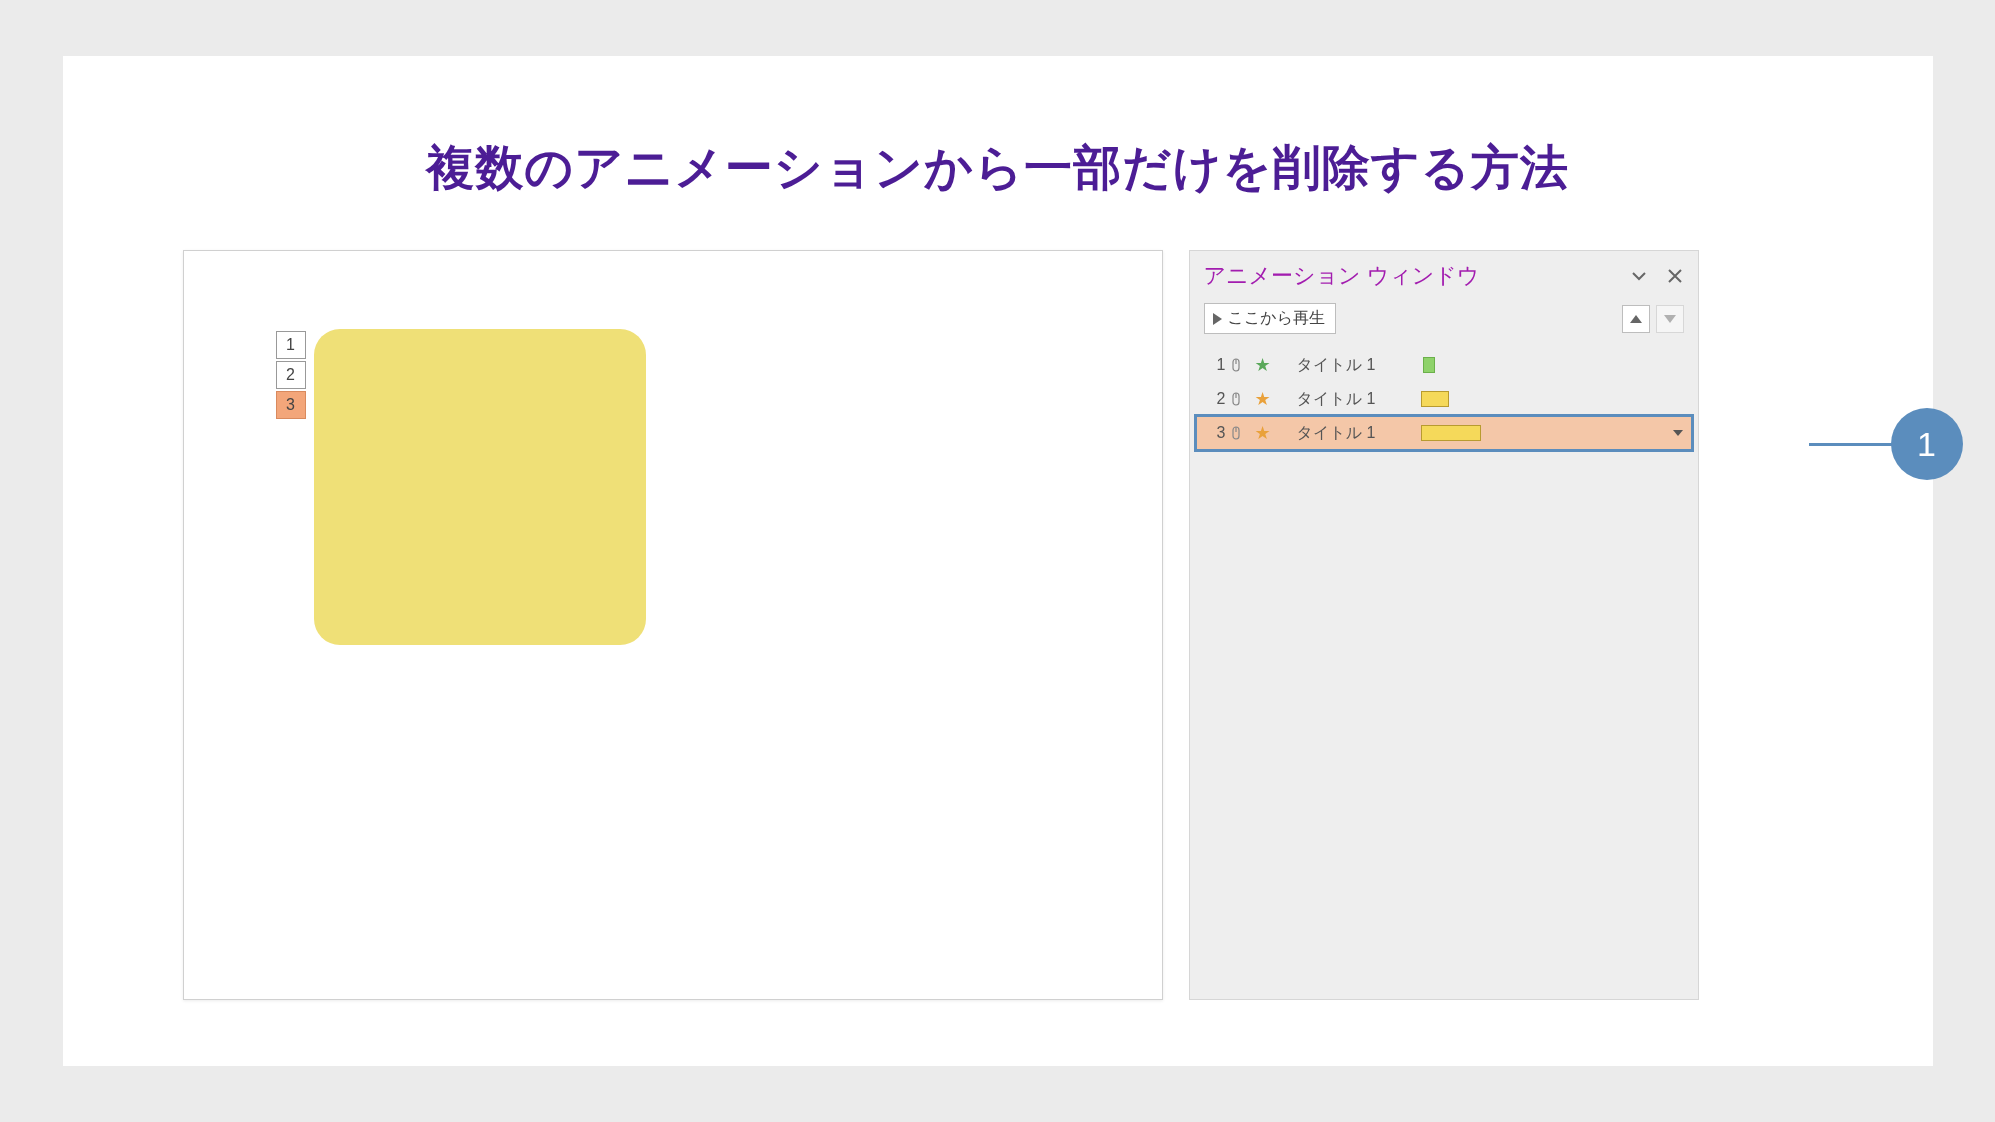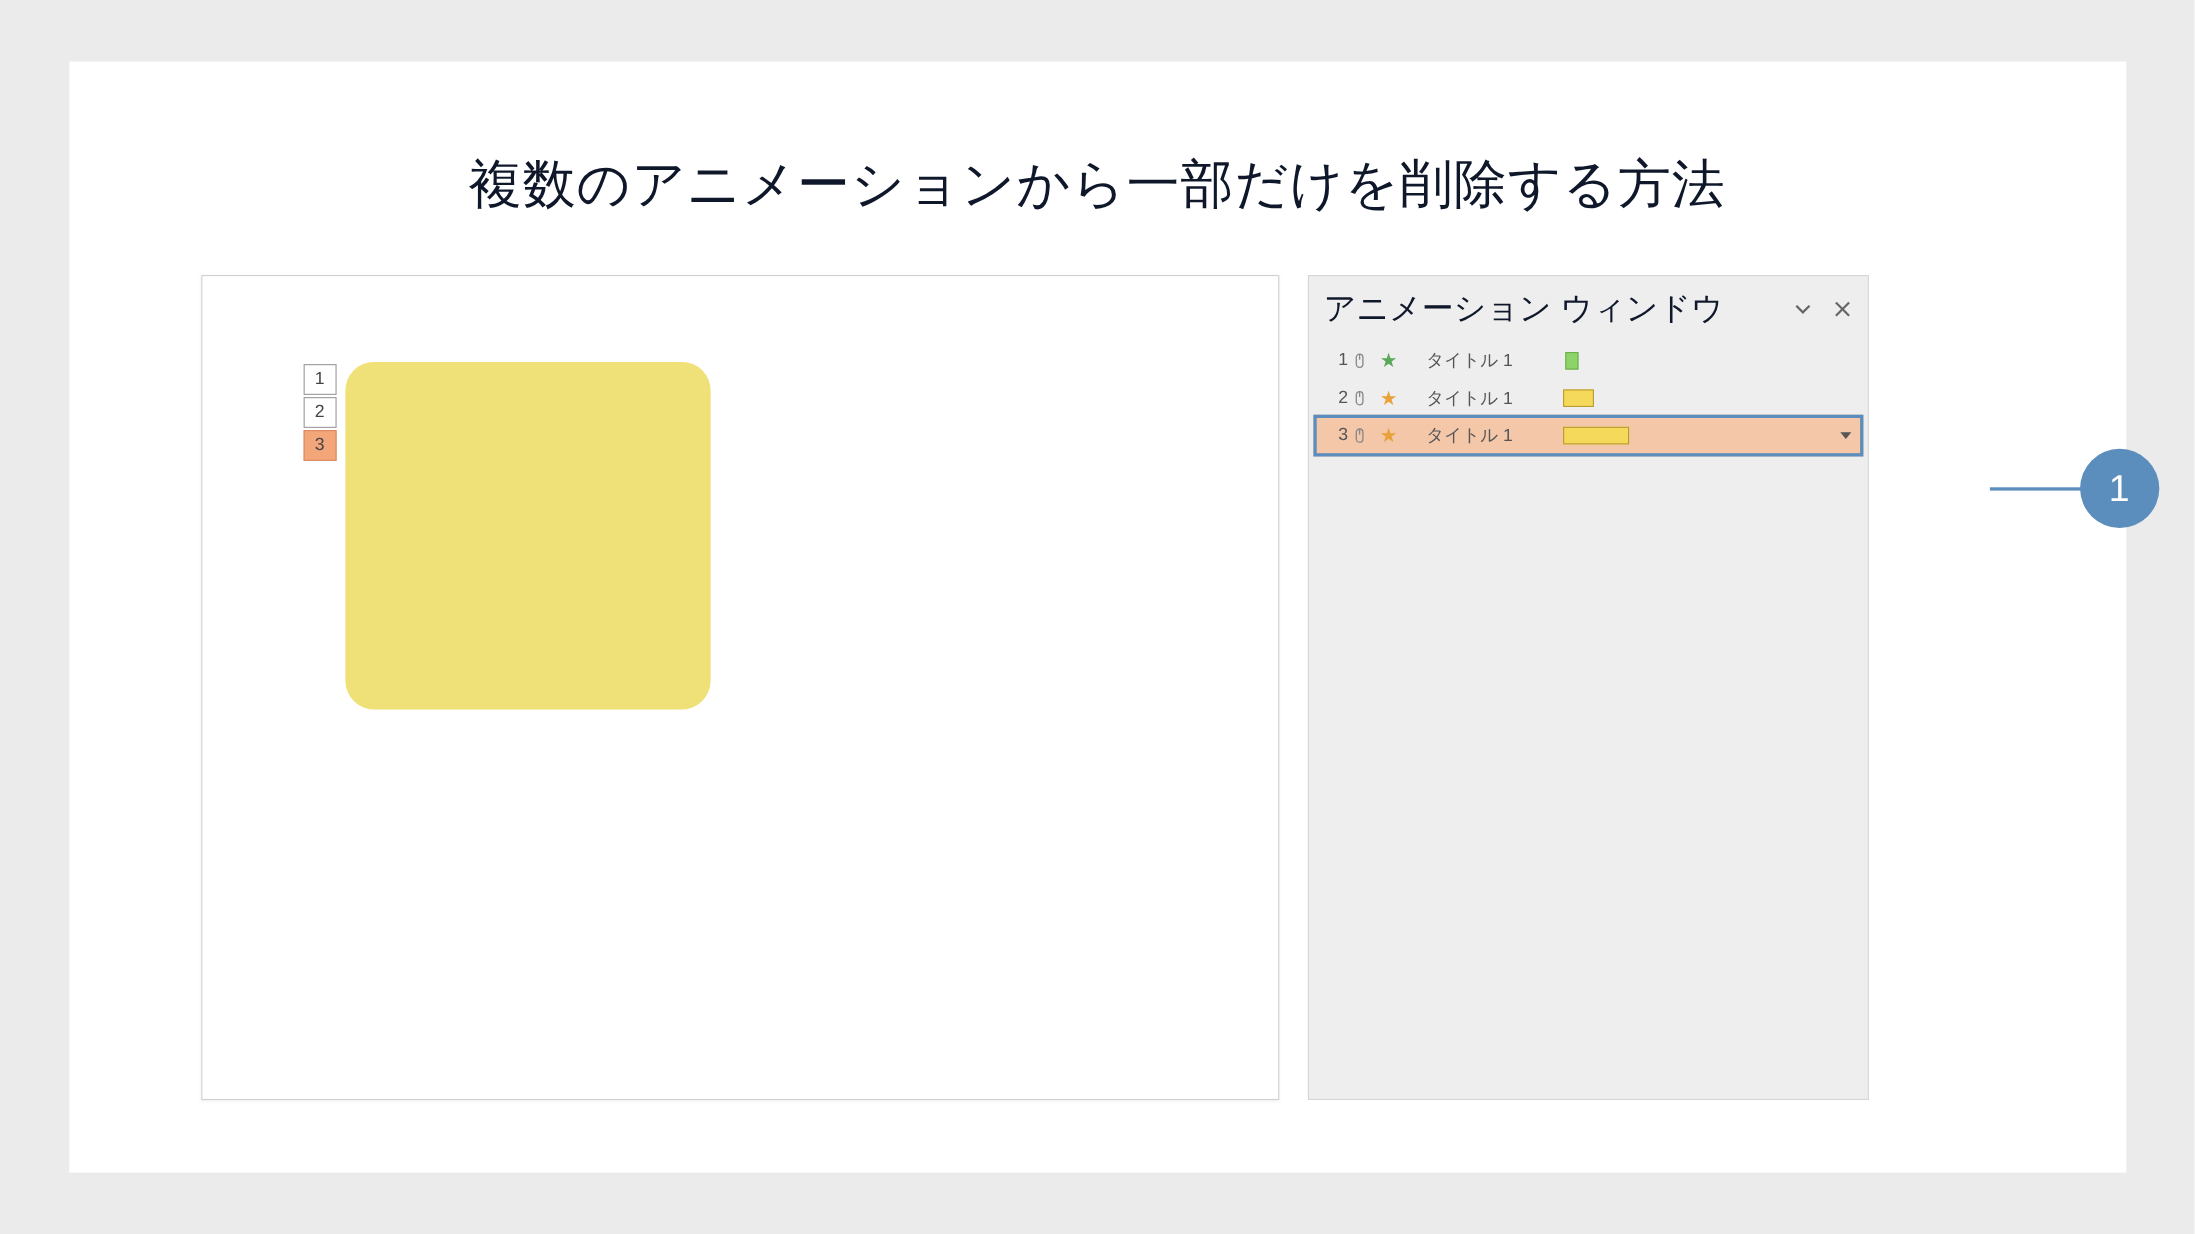--- a/index.html
+++ b/index.html
@@ -14,22 +14,22 @@
     }
     .outer-frame {
       background: #ffffff;
       width: 1870px;
       height: 1010px;
       padding-top: 80px;
     }
     .page-title {
       text-align: center;
       font-size: 48px;
-      font-weight: 400;
-      color: #0f172a;
+      font-weight: 700;
+      color: #4c1d95;
       letter-spacing: 1px;
       margin-bottom: 50px;
     }
     .workspace {
       display: flex;
       gap: 26px;
       padding: 0 100px 0 120px;
       position: relative;
     }
     .slide-canvas {
@@ -75,22 +75,22 @@
       background: #eeeeee;
       border: 1px solid #d6d6d6;
     }
     .pane-header {
       display: flex;
       align-items: center;
       justify-content: space-between;
       padding: 10px 14px 6px 14px;
     }
     .pane-title {
-      font-size: 29px;
-      color: #0f172a;
+      font-size: 22px;
+      color: #a21caf;
     }
     .pane-header-icons { display: flex; gap: 18px; }
     .hicon { width: 18px; height: 18px; color: #666; cursor: pointer; }
     .pane-toolbar {
       display: flex;
       align-items: center;
       justify-content: space-between;
       padding: 6px 14px 10px 14px;
     }
     .play-from {
@@ -198,20 +198,34 @@
                 <path d="M3 6 L9 12 L15 6" fill="none" stroke="#666" stroke-width="2"></path>
               </svg>
           </span>
           <span class="hicon">
             <svg viewBox="0 0 18 18">
                 <path d="M3 3 L15 15 M15 3 L3 15" stroke="#666" stroke-width="2"></path>
               </svg>
           </span>
         </div>
       </div>
+      <div class="pane-toolbar">
+        <div class="play-from">
+          <span class="tri"></span>
+          <span>ここから再生</span>
+        </div>
+        <div class="arrow-group">
+          <div class="arrow-btn">
+              <span class="up"></span>
+            </div>
+          <div class="arrow-btn disabled">
+              <span class="down"></span>
+            </div>
+        </div>
+      </div>
       <div class="anim-list" id="anim-list">
           <div class="anim-row">
             <span class="idx">1</span>
             <span class="mouse-icon">
               <svg width="16" height="16" viewBox="0 0 16 16">
                 <rect x="5" y="2" width="6" height="12" rx="3" fill="none" stroke="#888" stroke-width="1.2"></rect>
                 <line x1="8" y1="2" x2="8" y2="7" stroke="#888" stroke-width="1.2"></line>
               </svg>
             </span>
             <span class="star green">★</span>

